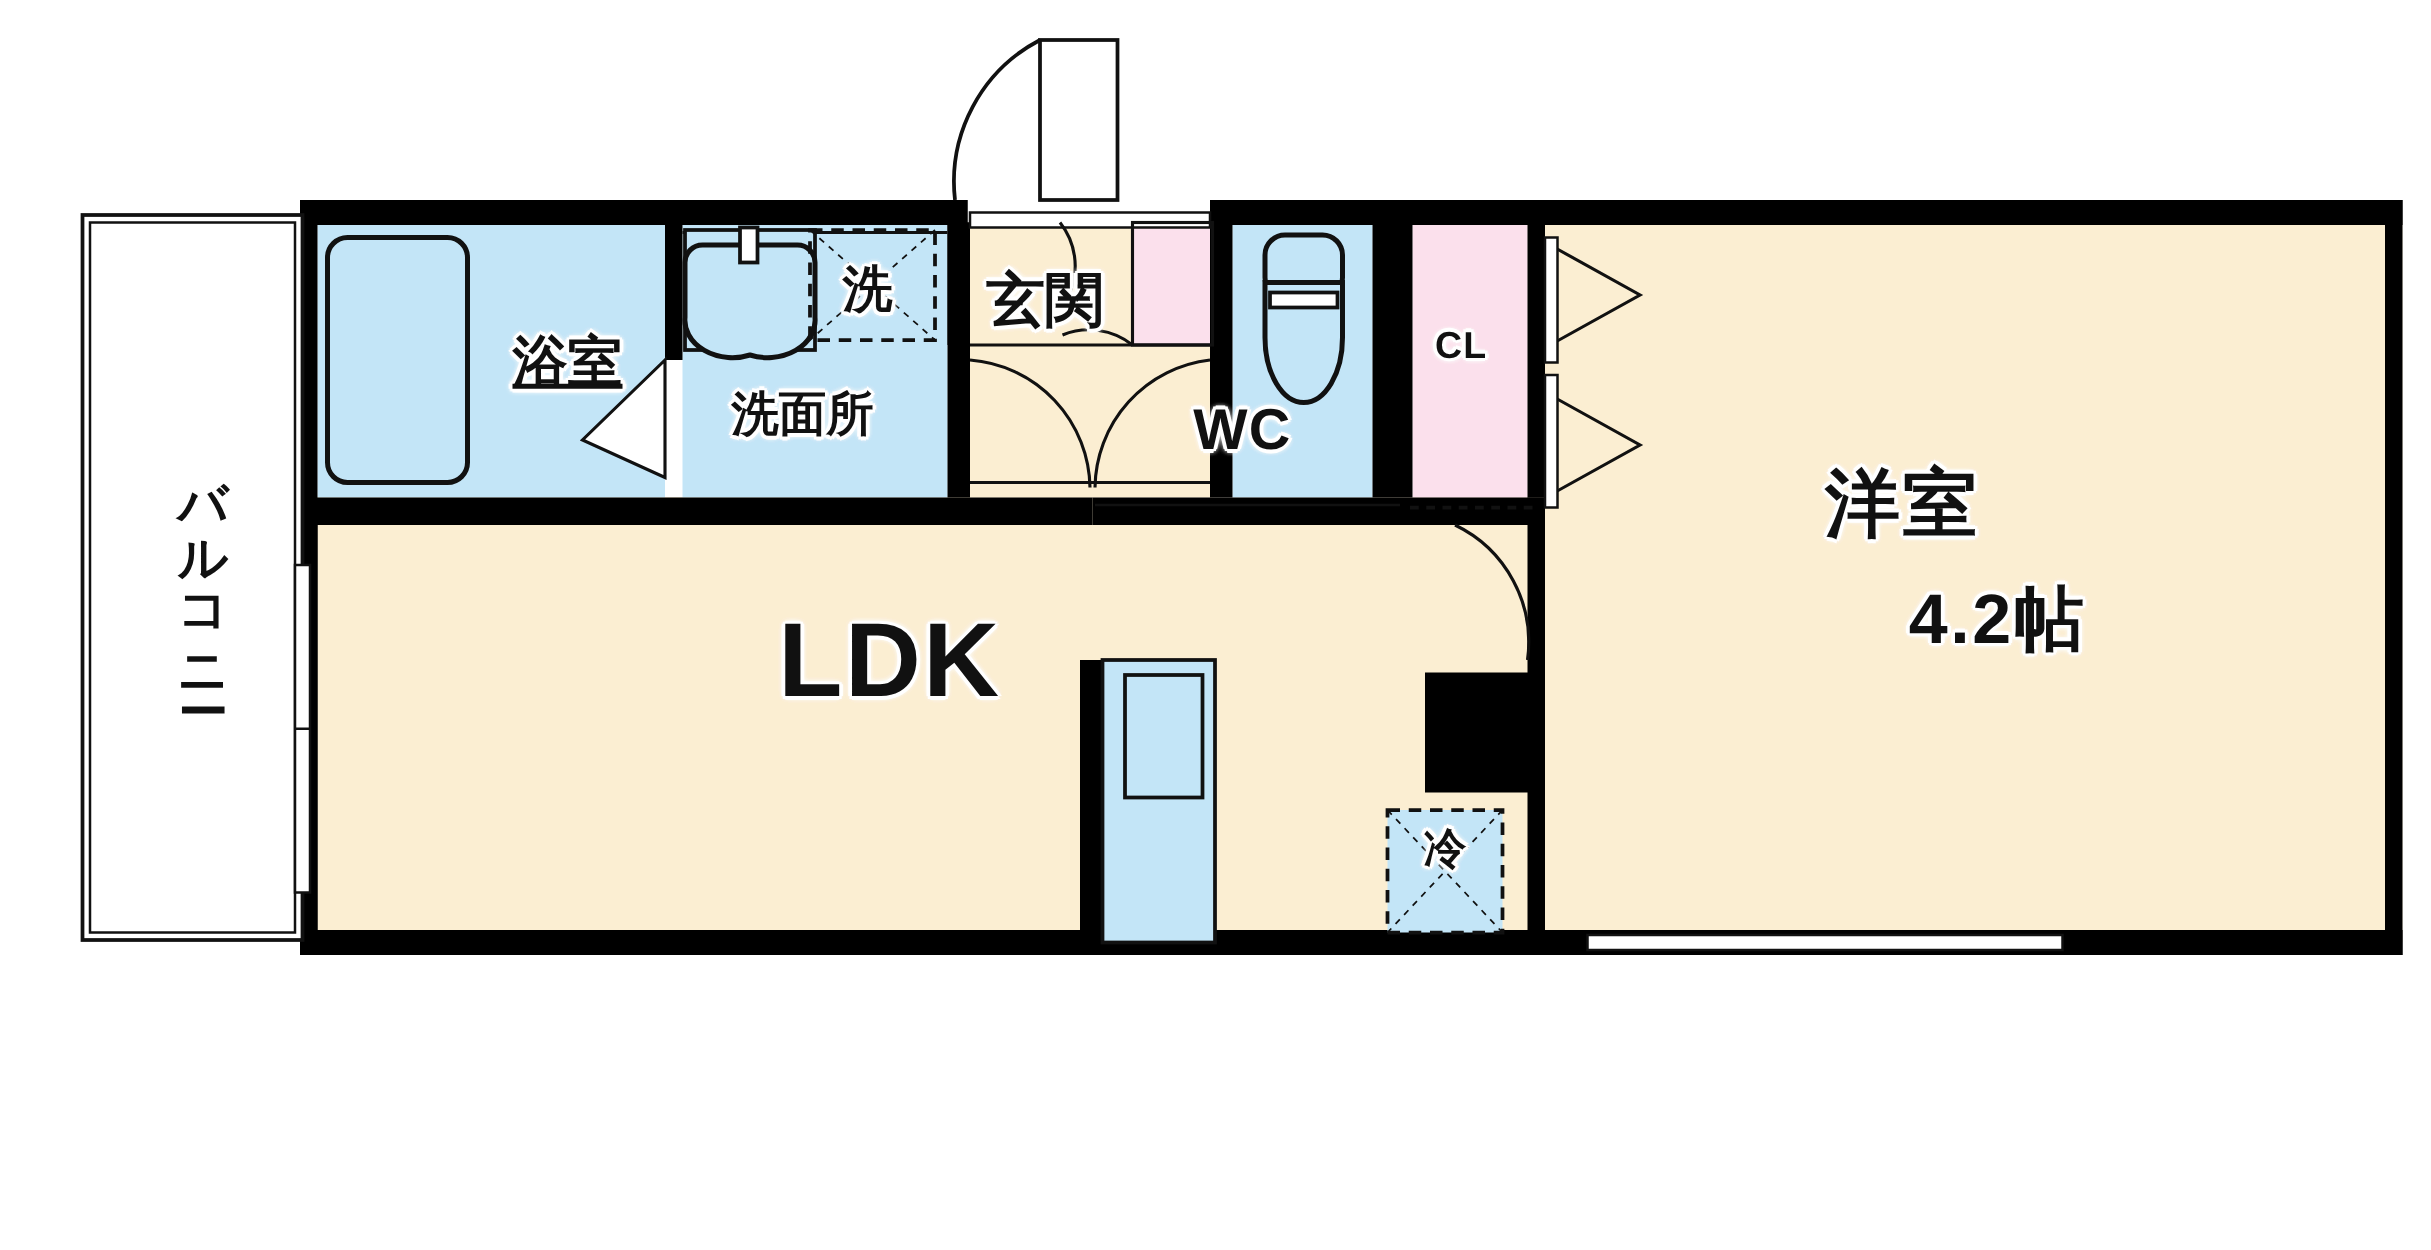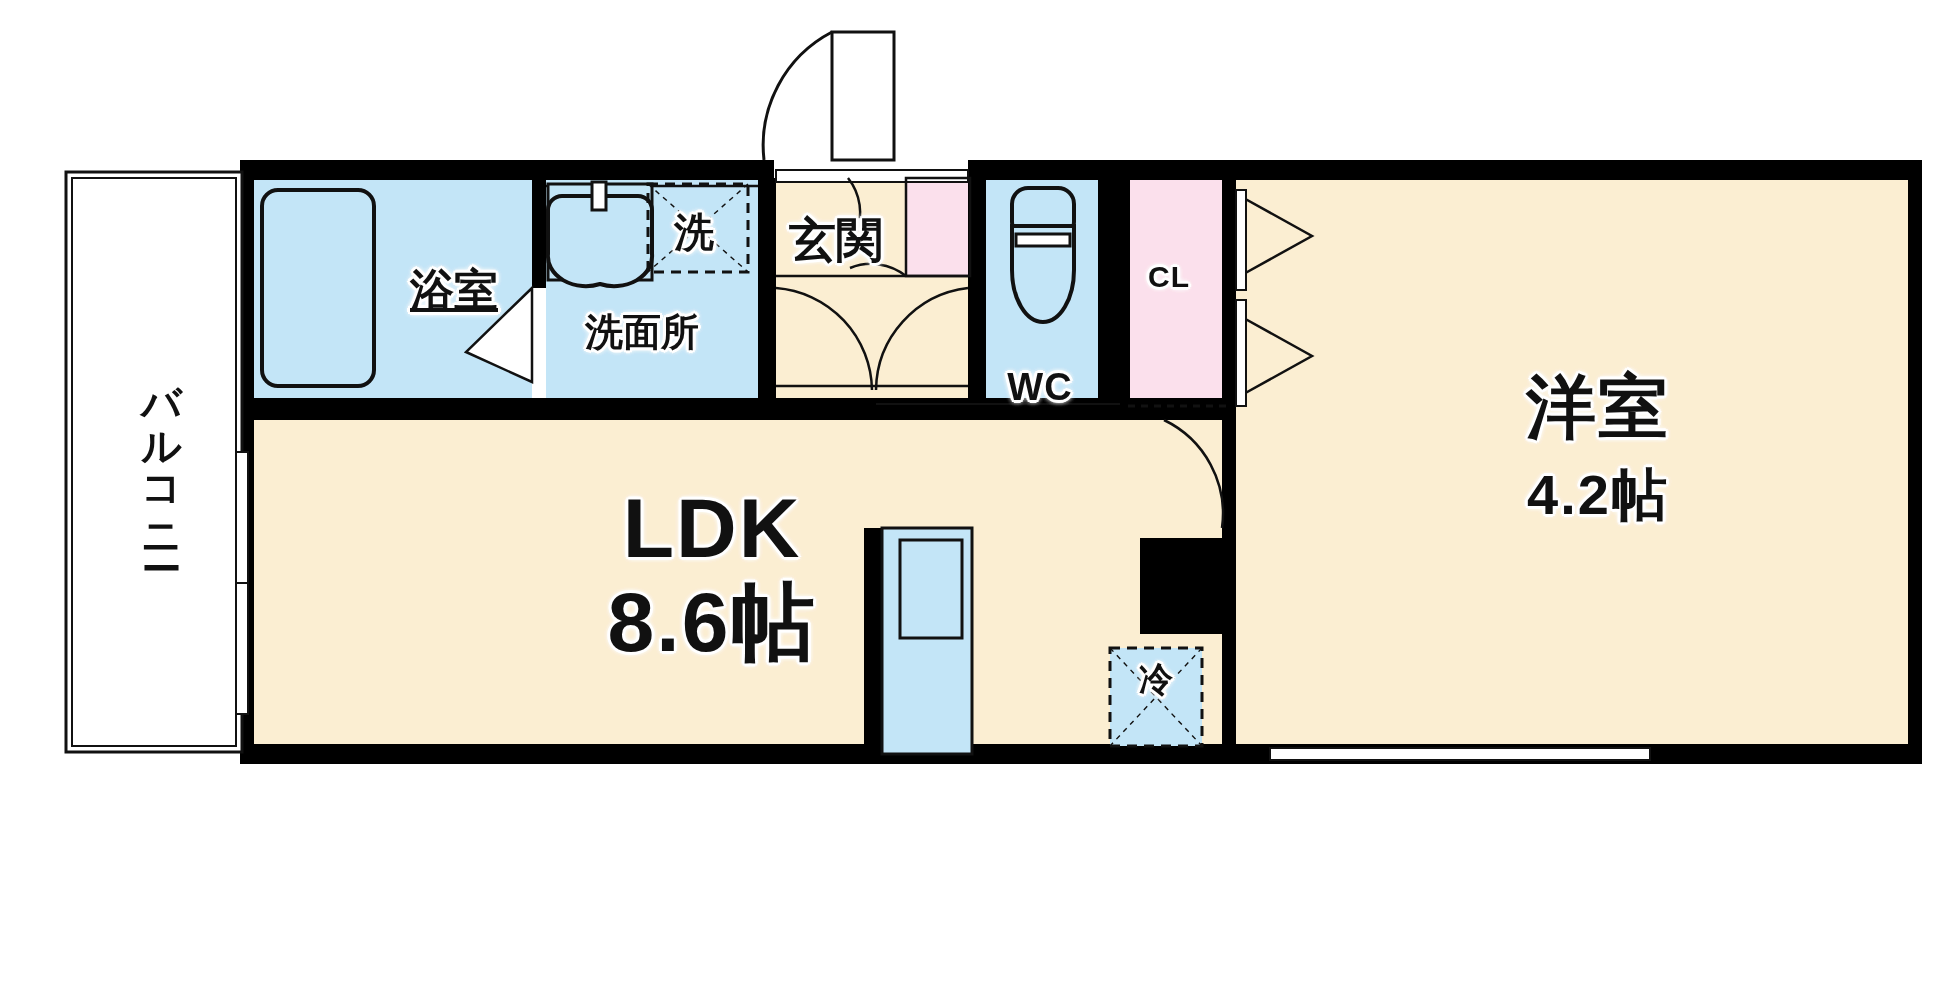--- a/index.html
+++ b/index.html
@@ -175,25 +175,24 @@
   <div class="lbl" style="left:142px;top:358px;width:40px;font-size:40px;writing-mode:vertical-rl;text-orientation:upright;letter-spacing:2px;">バルコニー</div>
 
   <div class="lbl" style="left:384px;top:268px;width:140px;font-size:44px;text-decoration:underline;">浴室</div>
 
   <div class="lbl" style="left:562px;top:313px;width:160px;font-size:38px;">洗面所</div>
 
   <div class="lbl" style="left:672px;top:212px;width:44px;font-size:40px;">洗</div>
 
   <div class="lbl" style="left:788px;top:216px;width:96px;font-size:47px;">玄関</div>
 
-  <div class="lbl" style="left:990px;top:320px;width:100px;font-size:38px;letter-spacing:1px;margin-top:48px;">WC</div>
+  <div class="lbl" style="left:944px;top:320px;width:100px;font-size:46px;letter-spacing:1px;">WC</div>
 
   <div class="lbl" style="left:1124px;top:262px;width:90px;font-size:30px;letter-spacing:1px;">CL</div>
 
   <div class="lbl" style="left:1136px;top:662px;width:40px;font-size:34px;">冷</div>
 
   <div class="lbl" style="left:602px;top:486px;width:220px;font-size:84px;letter-spacing:2px;">LDK</div>
-  <div class="lbl" style="left:602px;top:580px;width:220px;font-size:84px;letter-spacing:2px;">8.6帖</div>
 
-  <div class="lbl" style="left:1478px;top:372px;width:240px;font-size:70px;letter-spacing:2px;">洋室</div>
+  <div class="lbl" style="left:1402px;top:372px;width:240px;font-size:60px;letter-spacing:2px;">洋室</div>
   <div class="lbl" style="left:1458px;top:466px;width:280px;font-size:56px;letter-spacing:2px;">4.2帖</div>
 
 </div>
 
 </body></html>

